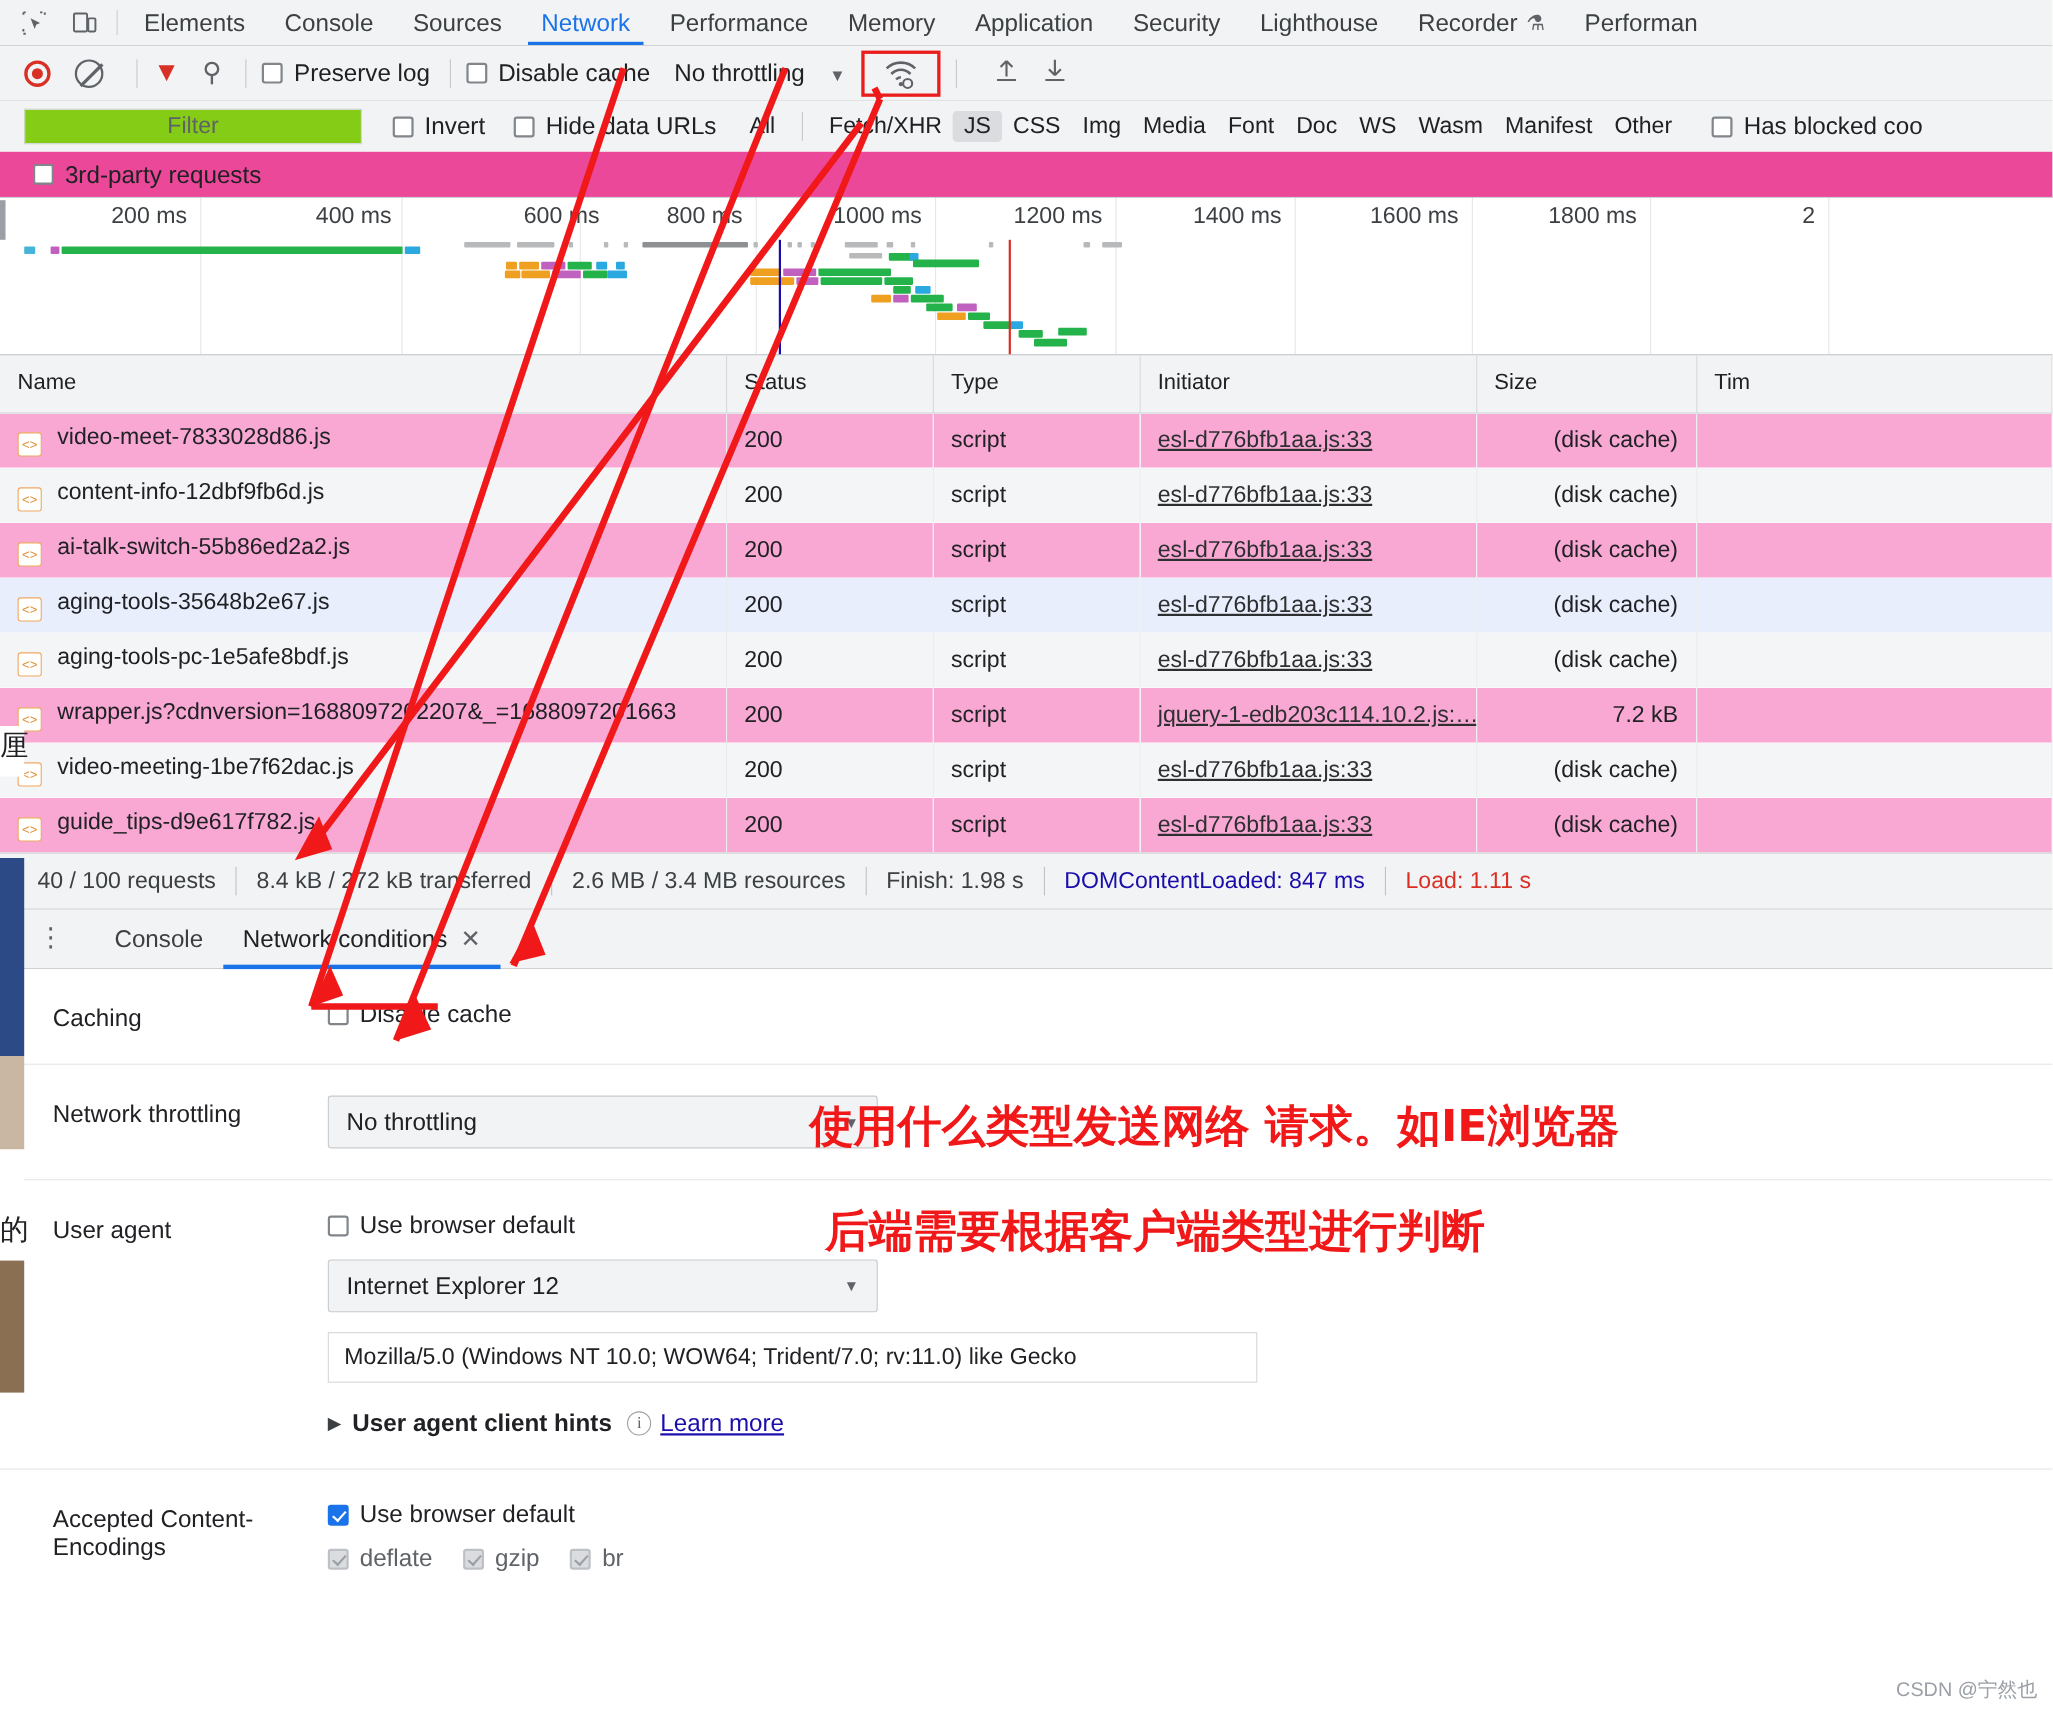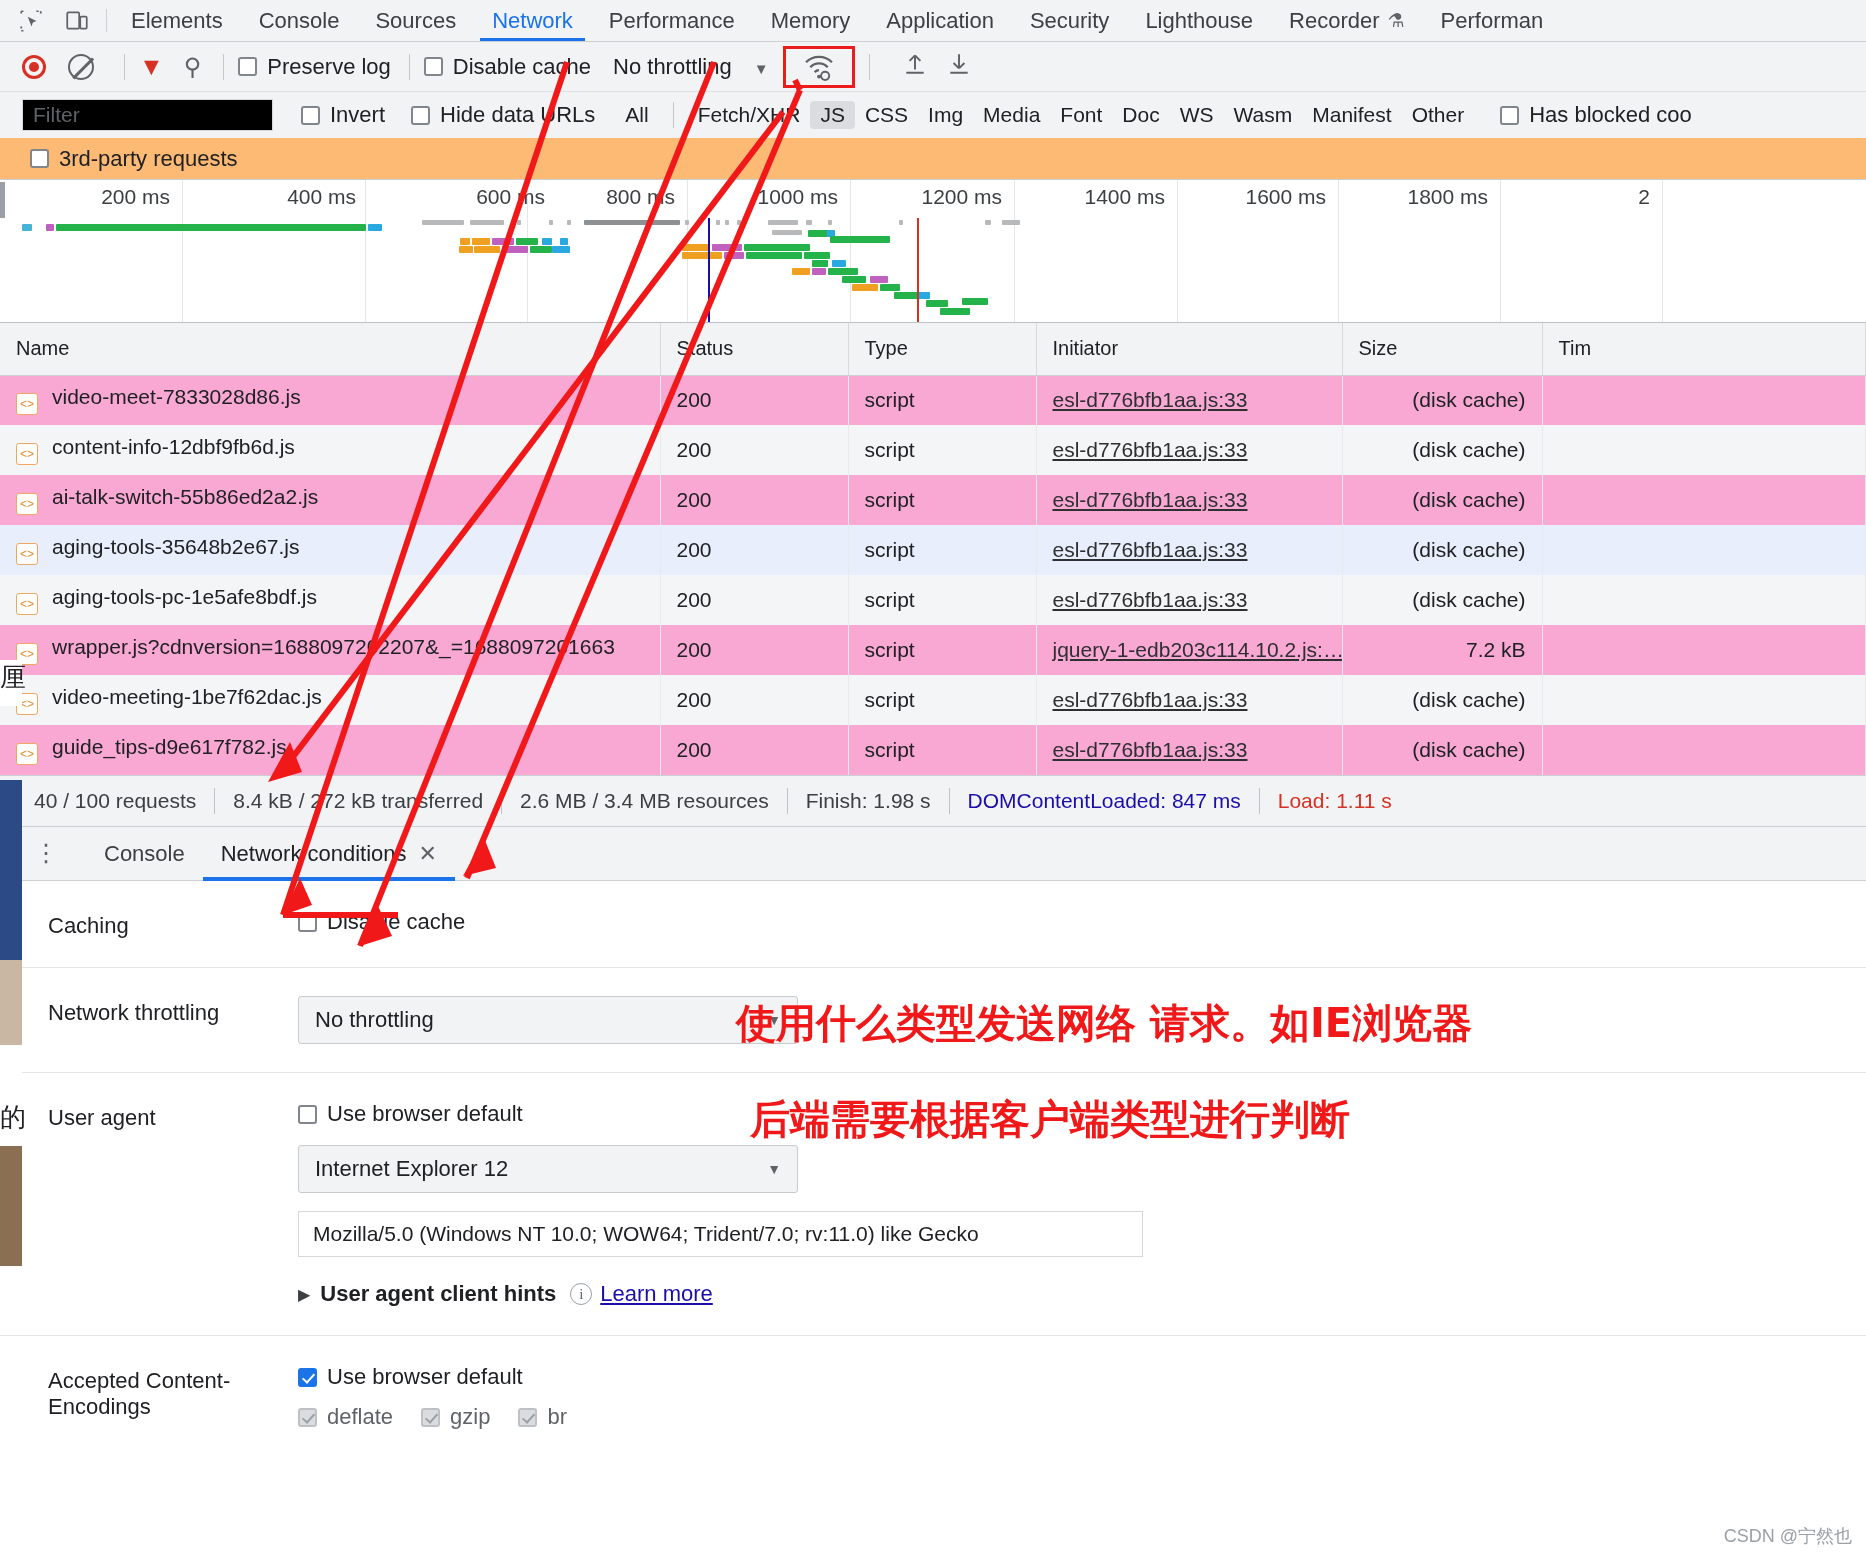--- a/index.html
+++ b/index.html
@@ -88,33 +88,33 @@
     display:flex; align-items:center; justify-content:center;
   }
   .updown { color:#5f6368; font-size:26px; margin-left:18px; }
 
   
   .filterrow {
     height:46px; display:flex; align-items:center;
     background:#f1f3f4; padding-left:22px; white-space:nowrap;
   }
   .filter-input {
-    width:251px; height:32px; background:#000000;
+    width:307px; height:32px; background:#84cc16;
     border:1px solid #d5d7da; padding:0 10px;
     display:flex; align-items:center;
-    color:#5f6368; font-size:21px;
+    color:#5f6368; font-size:21px;justify-content:center;
   }
   .ftypes { display:flex; align-items:center; margin-left:16px; }
   .ftype { padding:2px 10px; font-size:21px; color:#202124; }
   .ftype.sel { background:#dadce0; border-radius:4px; color:#202124; }
 
   
   .thirdrow {
     height:42px; display:flex; align-items:center;
-    background:#fdba74; padding-left:30px;
+    background:#ec4899; padding-left:30px;
     border-bottom:1px solid #cdd0d3;
   }
 
   
   .overview { position:relative; height:143px; background:#fff;
     border-bottom:1px solid #bdc1c6; overflow:hidden; }
   .ov-ruler { position:absolute; left:22px; right:0; top:0; height:143px; }
   .ov-tick {
     position:absolute; top:0; bottom:0; width:1px; background:#e6e6e6;
   }

